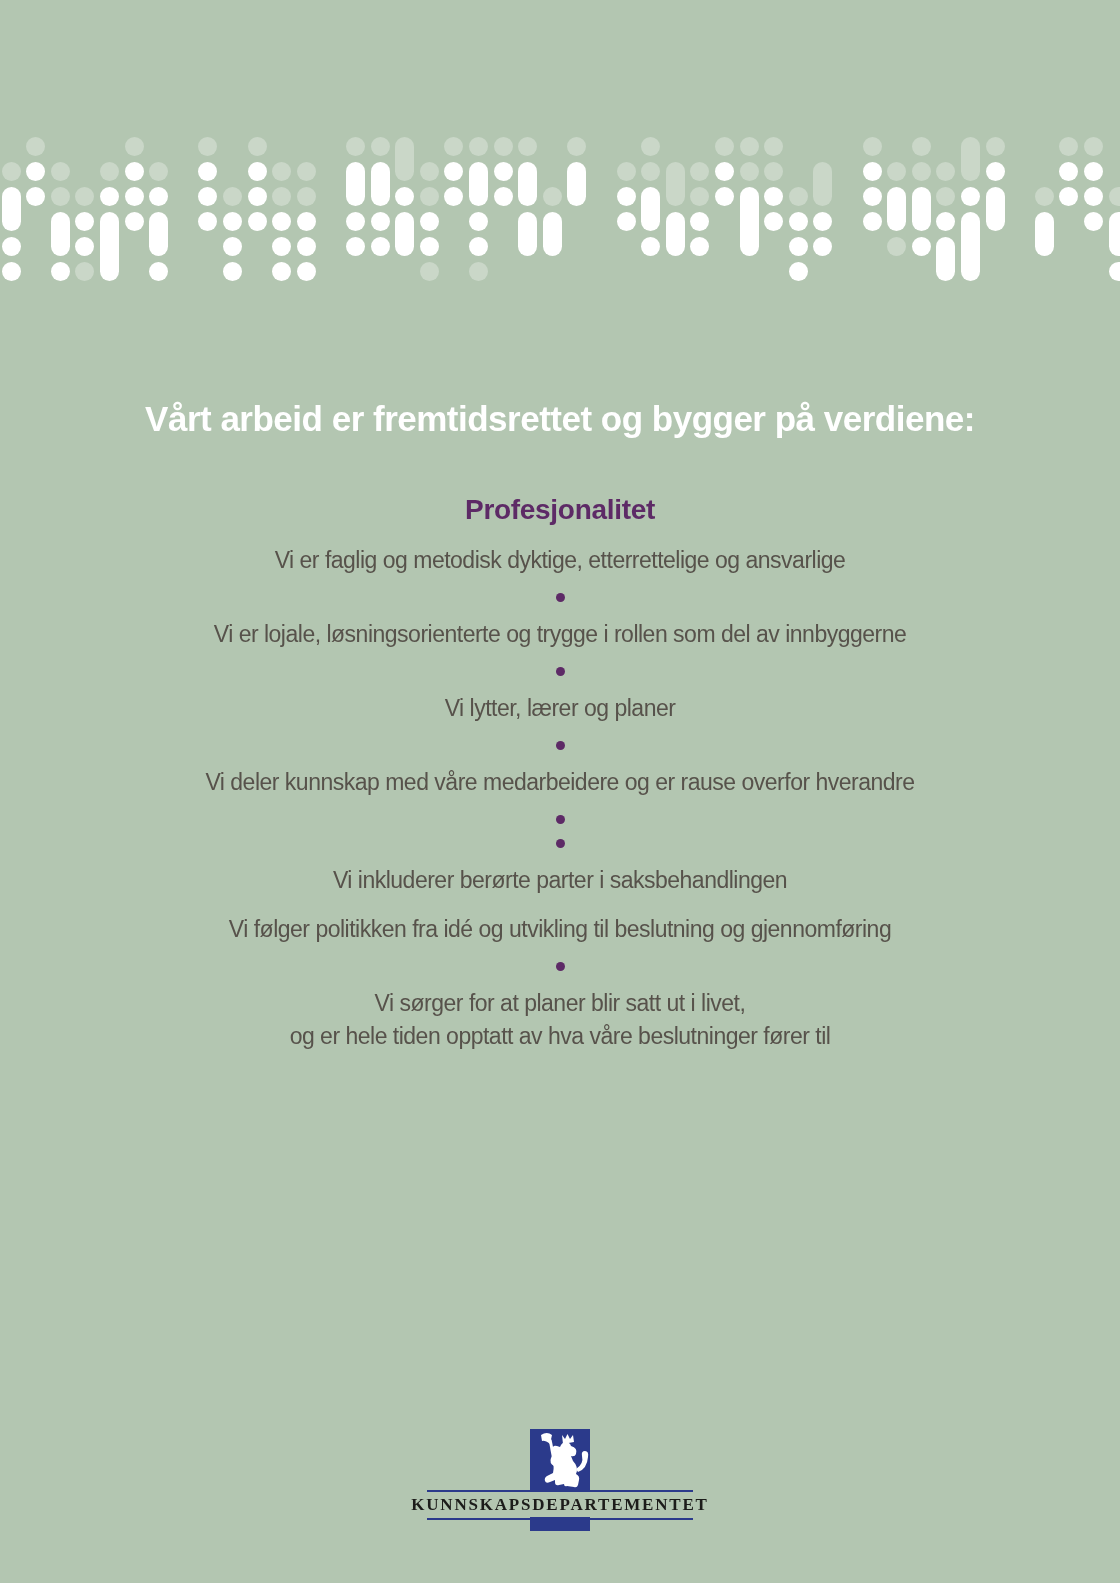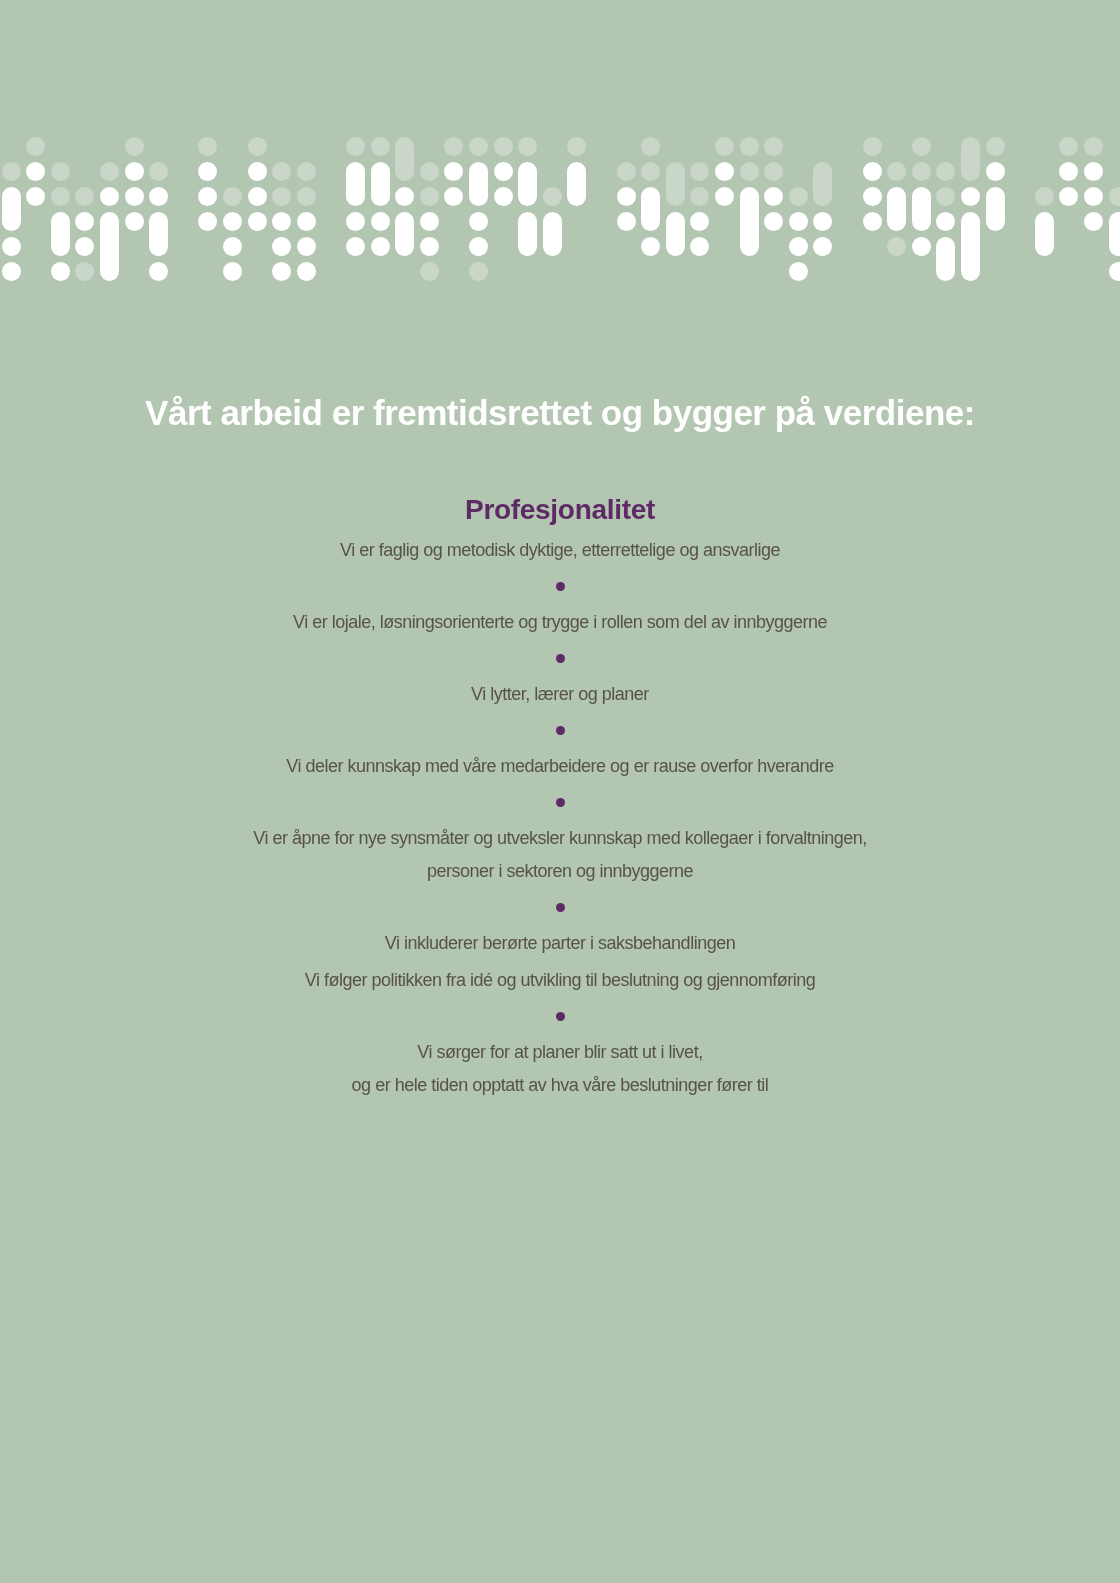--- a/index.html
+++ b/index.html
@@ -22,33 +22,33 @@
     overflow:hidden;
     font-family:"Liberation Sans","DejaVu Sans",sans-serif;
   }
   
   .dot-band{position:absolute;top:0;left:0;width:100%;height:310px;}
   .dot{position:absolute;width:19px;border-radius:10px;}
   .dot.white{background:var(--dot-white);}
   .dot.faded{background:var(--dot-faded);}
   
   .title{
-    position:absolute;top:381px;left:0;right:0;margin:10px;
+    position:absolute;top:381px;left:0;right:0;margin:16px;
     text-align:center;color:var(--title);
     font-size:35px;font-weight:bold;letter-spacing:-0.5px;line-height:44px;
   }
   
   .values{position:absolute;top:492px;left:0;right:0;text-align:center;}
   .values h2{
     margin:36px 0 6px;font-size:28px;font-weight:bold;letter-spacing:-0.3px;
     line-height:36px;color:var(--purple);
   }
   .values h2.first{margin-top:0;}
   .line{
-    margin:4px;font-size:18px;letter-spacing:-0.5px;line-height:33px;
+    margin:16px;font-size:23px;letter-spacing:-0.5px;line-height:33px;
     color:var(--text);white-space:pre-line;
   }
   .bullet{
     width:9px;height:9px;border-radius:50%;
     margin:15px auto;background:var(--purple);
   }
   
   .logo{
     position:absolute;top:1429px;left:50%;transform:translateX(-50%);
     width:310px;height:106px;
@@ -234,29 +234,44 @@
       <div class="bullet"></div>
       <p class="line">Vi er lojale, løsningsorienterte og trygge i rollen som del av innbyggerne</p>
       <div class="bullet"></div>
     </section>
 
     <section>
       <p class="line">Vi lytter, lærer og planer</p>
       <div class="bullet"></div>
       <p class="line">Vi deler kunnskap med våre medarbeidere og er rause overfor hverandre</p>
       <div class="bullet"></div>
-      <p class="line">Vi er åpne for nye synsmåter og utveksler kunnskap med kollegaer i forvaltningen,
-personer i sektoren og innbyggerne</p>
       <div class="bullet"></div>
       <p class="line">Vi inkluderer berørte parter i saksbehandlingen</p>
     </section>
 
     <section>
       <p class="line">Vi følger politikken fra idé og utvikling til beslutning og gjennomføring</p>
       <div class="bullet"></div>
       <p class="line">Vi sørger for at planer blir satt ut i livet,
 og er hele tiden opptatt av hva våre beslutninger fører til</p>
     </section>
 
   </div>
 
+  <div class="logo">
+    <div class="rule rule-top"></div>
+    <div class="rule rule-bottom"></div>
+    <div class="shield-tab"></div>
+    <div class="shield">
+      <svg viewBox="0 0 60 62" aria-hidden="true">
+        <g fill="#ffffff">
+          <path d="M11 6 Q17 2 22 6 L20 15 Q15 11 12 12 Z"></path>
+          <path d="M18.5 10 L21.5 10.5 L29 47 L25.5 48 Z"></path>
+          <path d="M32 6 l3 4 2.5 -5 2.5 5 3 -4 1 7 -11 2 Z"></path>
+          <path d="M35 13 q5 0 6 4 q7 2 5 8 q-1 3 -5 2 l2 5 q6 6 3 13 q4 2 3 6 l-1 5 q-1 3 -4 2 l-7 -1 q-3 1 -3 -2 l-5 1 q-4 1 -4 -3 l0 -2 -5 2 q-4 2 -5 -1 q-1 -3 2 -5 l6 -3 1 -7 q-5 -3 -3 -8 l3 -6 q-3 -2 -1 -5 q1 -2 4 -1 l3 1 q2 -5 6 -5 Z"></path>
+          <path d="M46 40 q8 -5 6 -13 q-1 -5 3 -5 q4 0 3 6 q-1 12 -10 15 Z"></path>
+        </g>
+      </svg>
+    </div>
+    <div class="org">KUNNSKAPSDEPARTEMENTET</div>
+  </div>
 
 </div>
 
 </body></html>

